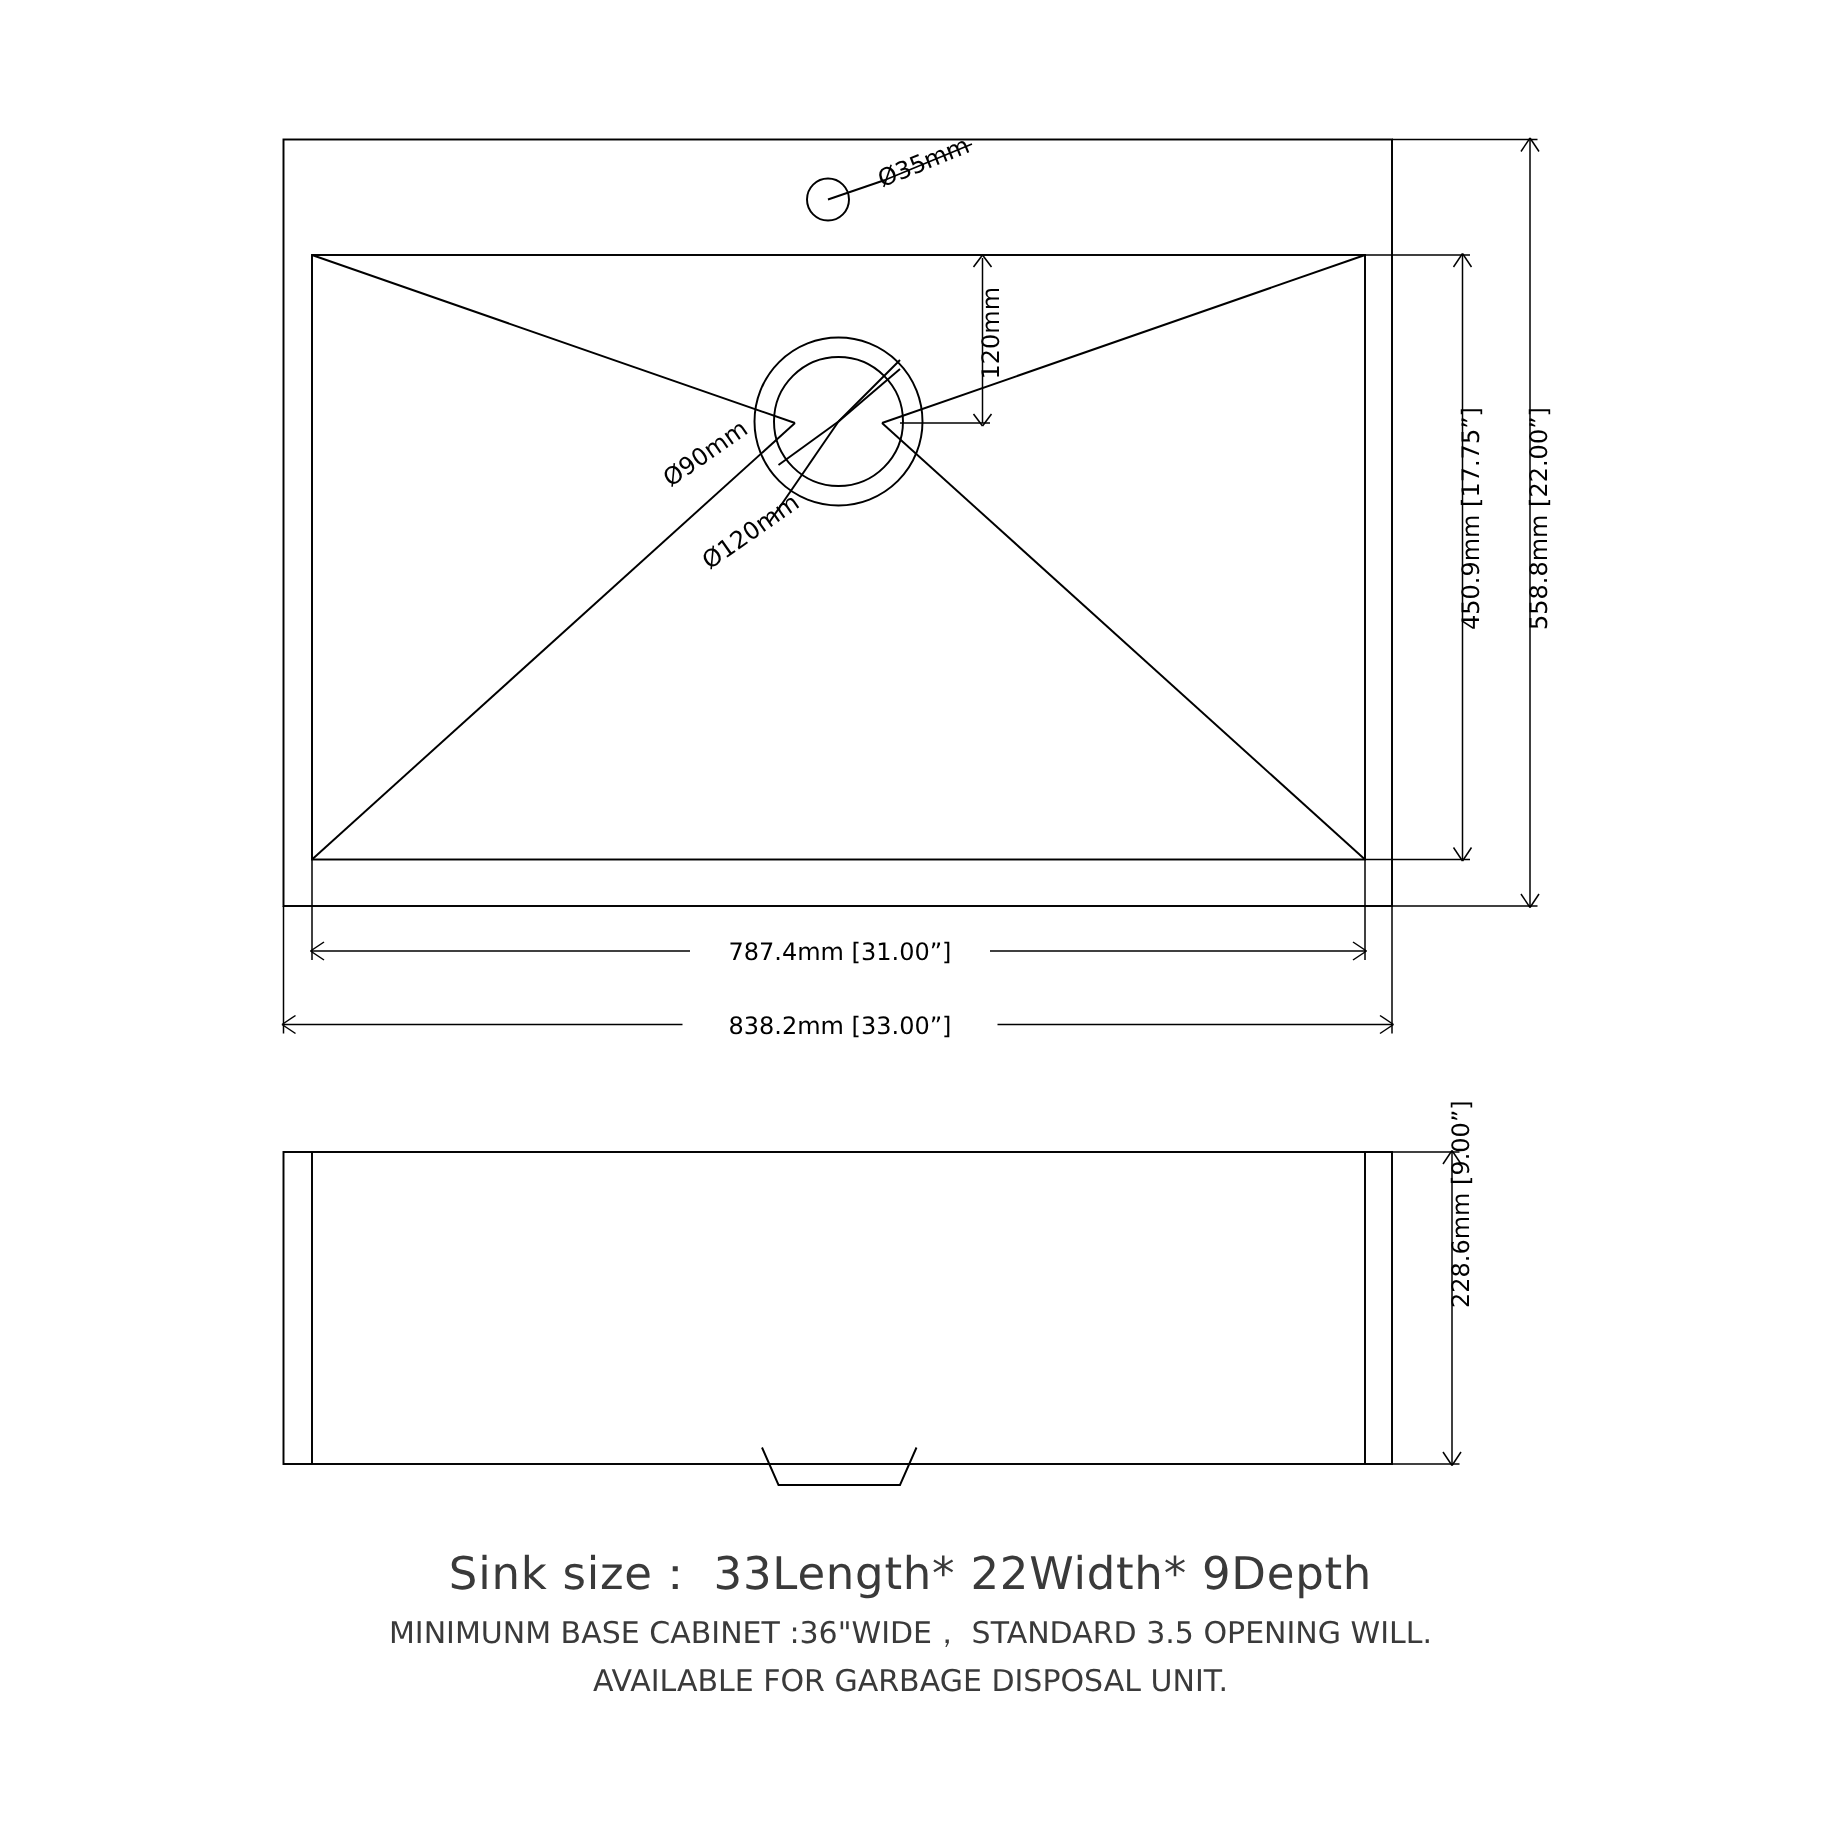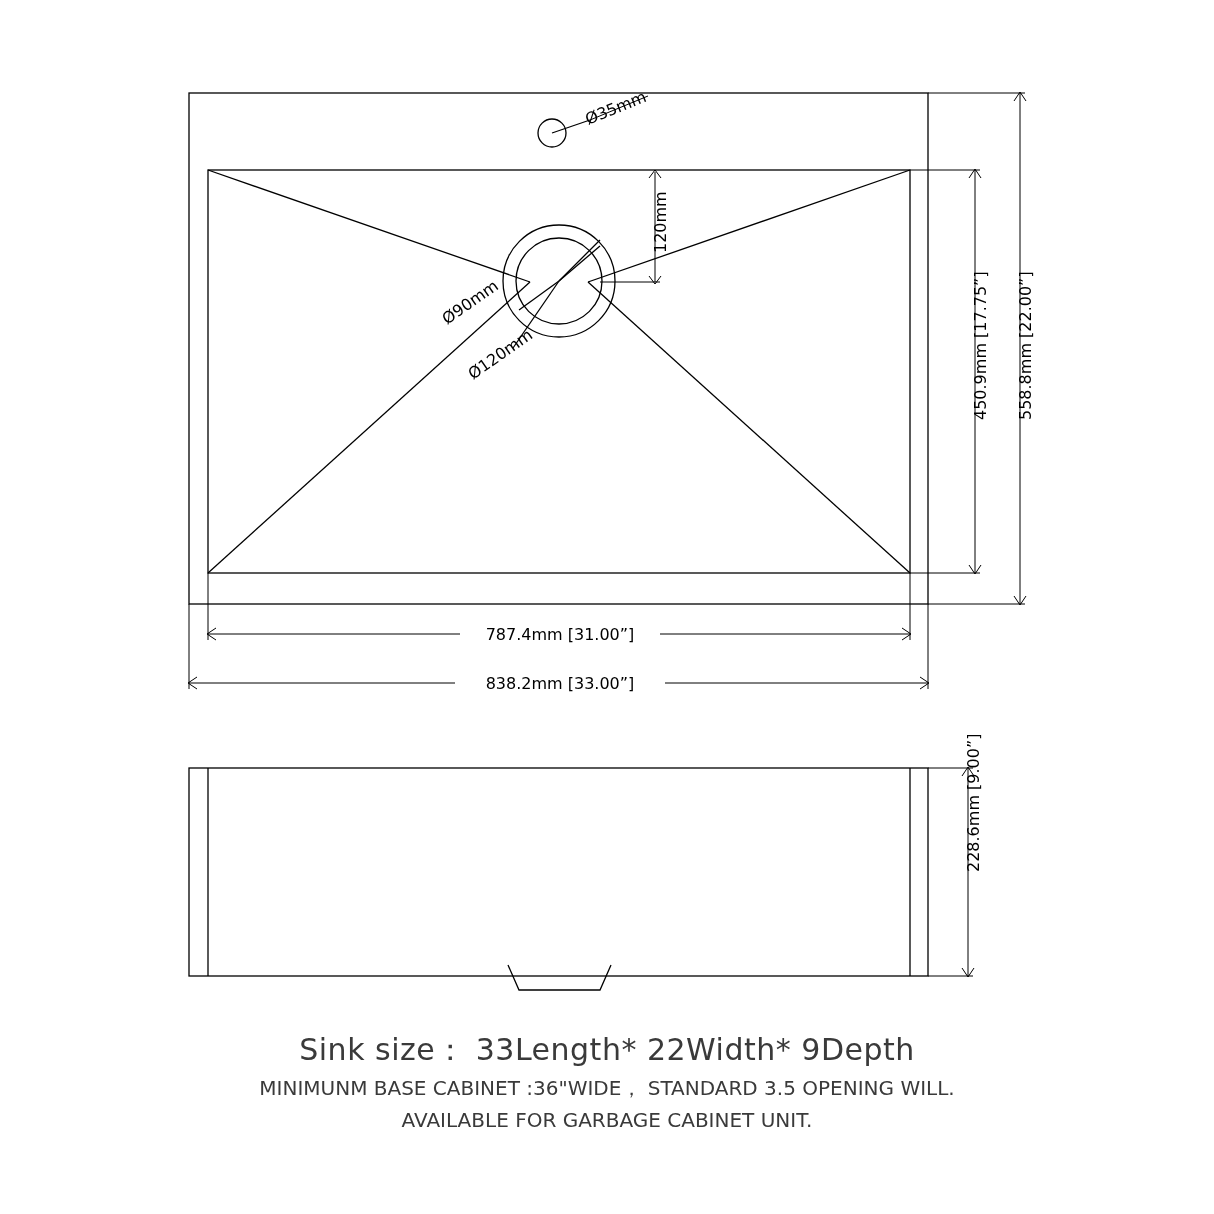--- a/index.html
+++ b/index.html
@@ -167,14 +167,14 @@
     <line x1="928" y1="768" x2="973" y2="768"></line>
     <line x1="928" y1="976" x2="973" y2="976"></line>
   </g>
   <text x="979" y="872" font-size="16" transform="rotate(-90 979 872)">228.6mm [9.00”]</text>
 
 </svg>
 
 <div class="caption-block">
   <div class="caption-main">Sink size： 33Length* 22Width* 9Depth</div>
   <div class="caption-sub">MINIMUNM BASE CABINET :36"WIDE， STANDARD 3.5 OPENING WILL.</div>
-  <div class="caption-sub">AVAILABLE FOR GARBAGE CABINET UNIT.</div>
+  <div class="caption-sub">AVAILABLE FOR GARBAGE DISPOSAL UNIT.</div>
 </div>
 
 </body></html>

